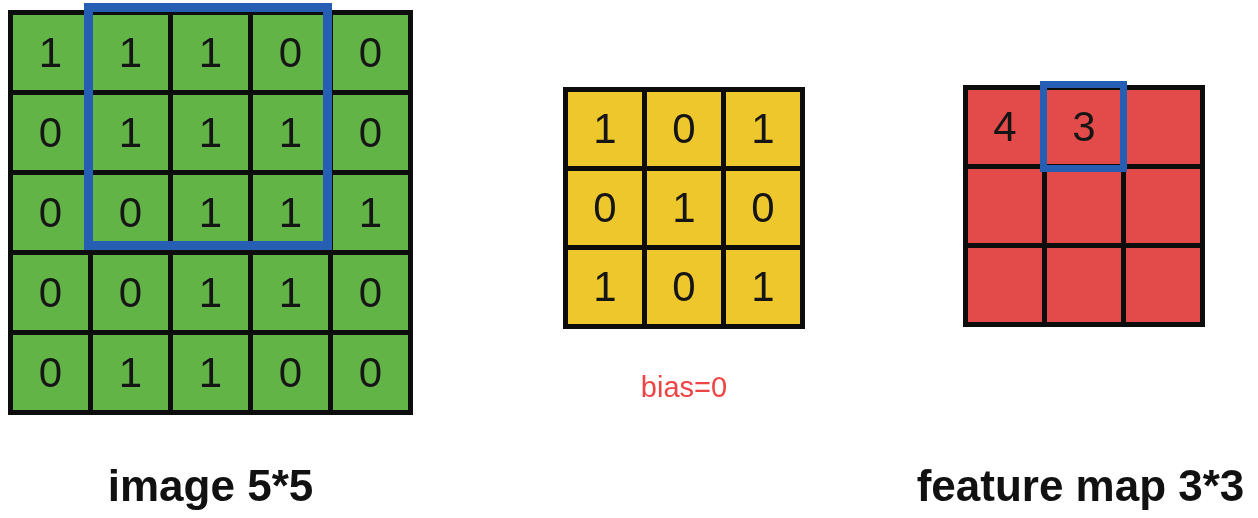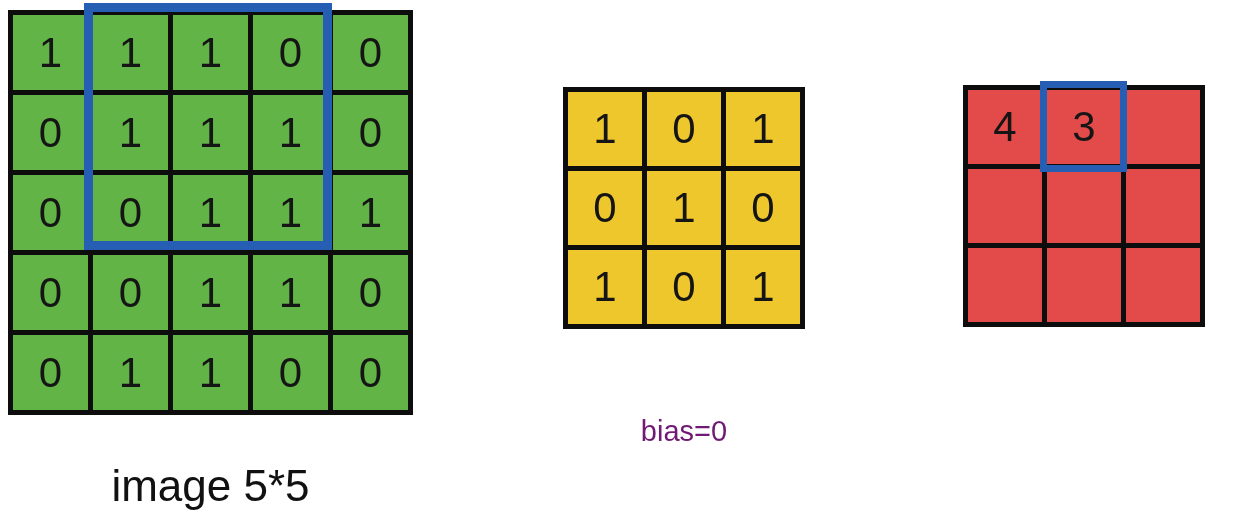--- a/index.html
+++ b/index.html
@@ -14,25 +14,25 @@
   .cell{
     display:flex;align-items:center;justify-content:center;
     font-size:42px;line-height:1;color:#151515;
   }
   .image-grid .cell{background:var(--green,#62b447);}
   .filter-grid .cell{background:var(--yellow,#eec72d);}
   .feature-grid .cell{background:var(--red,#e24b4a);}
   .highlight{position:absolute;box-sizing:border-box;border:8px solid var(--blue,#255eb2);background:transparent;}
   .image-highlight{left:84px;top:3px;width:248px;height:247px;border-width:9px;}
   .feature-highlight{left:1040px;top:81px;width:87px;height:91px;border-width:7px;}
-  .label{position:absolute;text-align:center;font-size:44px;color:#111;white-space:nowrap;}
+  .label{position:absolute;text-align:center;font-size:44px;color:#111;white-space:nowrap;font-weight:bold;}
   .image-label{left:8px;width:405px;top:461px;}
   .filter-label{left:563px;width:242px;top:461px;}
   .feature-label{left:903px;width:355px;top:461px;}
-  .bias-label{position:absolute;left:563px;width:242px;top:371px;text-align:center;font-size:29px;color:#701a75;margin-top:44px;}
+  .bias-label{position:absolute;left:563px;width:242px;top:371px;text-align:center;font-size:29px;color:#ef4444;}
 </style>
 </head>
 <body>
 
 <div class="canvas">
 
   <div class="grid image-grid">
     <div class="cell">1</div>
     <div class="cell">1</div>
     <div class="cell">1</div>
@@ -81,14 +81,15 @@
     <div class="cell"></div>
     <div class="cell"></div>
     <div class="cell"></div>
     <div class="cell"></div>
     <div class="cell"></div>
     <div class="cell"></div>
   </div>
   <div class="highlight feature-highlight"></div>
 
   <div class="label image-label">image 5*5</div>
+  <div class="label feature-label">feature map 3*3</div>
 
 </div>
 
 </body></html>

